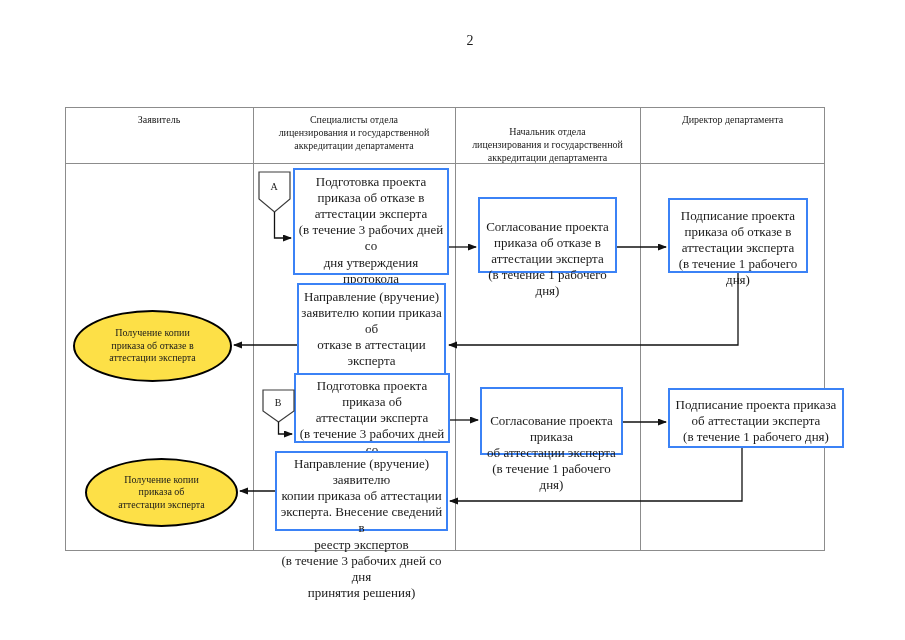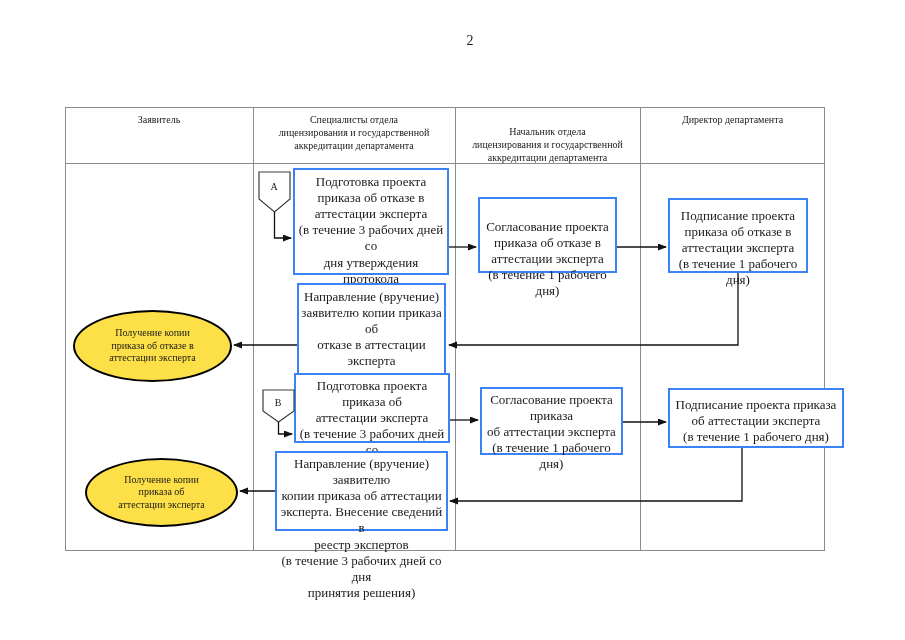--- a/index.html
+++ b/index.html
@@ -74,21 +74,21 @@
 дня принятия решения)</div>
   <div class="abs oval pre" style="left:73px;top:310px;width:159px;height:72px;">Получение копии
 приказа об отказе  в
 аттестации эксперта</div>
 
   <div class="abs fbox pre" style="left:294px;top:373px;width:156px;height:70px;padding-top:3px;">Подготовка проекта приказа об
 аттестации эксперта
 (в течение 3 рабочих дней со
 дня утверждения протокола
 аттестационной комиссии)</div>
-  <div class="abs fbox pre" style="left:480px;top:387px;width:143px;height:68px;padding-top:3px;">Согласование проекта приказа
+  <div class="abs fbox pre" style="left:480px;top:387px;width:143px;height:68px;padding-top:24px;">Согласование проекта приказа
 об аттестации эксперта
 (в течение 1 рабочего дня)</div>
   <div class="abs fbox pre" style="left:668px;top:388px;width:176px;height:60px;padding-top:7px;">Подписание проекта приказа
 об аттестации эксперта
 (в течение 1 рабочего дня)</div>
   <div class="abs fbox pre" style="left:275px;top:451px;width:173px;height:80px;padding-top:3px;">Направление (вручение) заявителю
 копии приказа об аттестации
 эксперта. Внесение сведений в
 реестр экспертов
 (в течение 3 рабочих дней со дня

